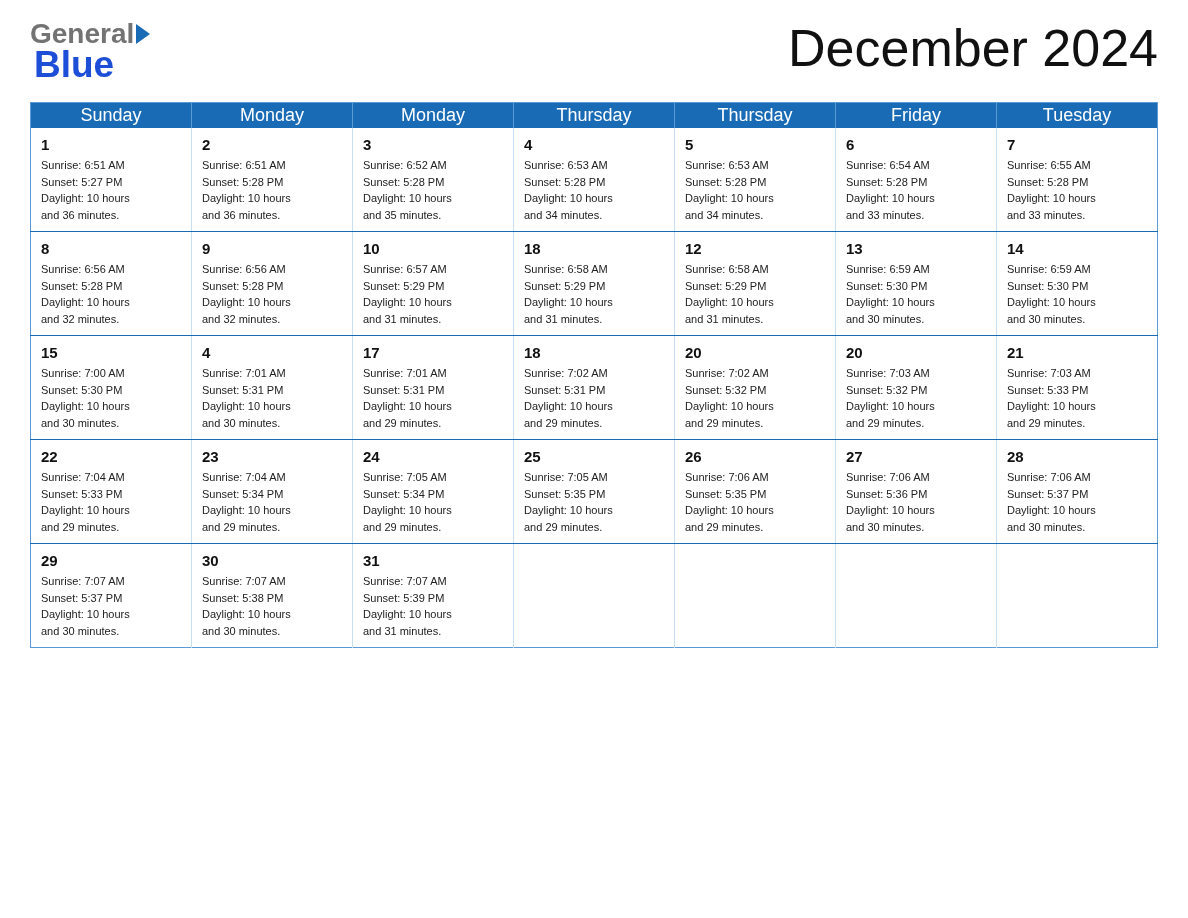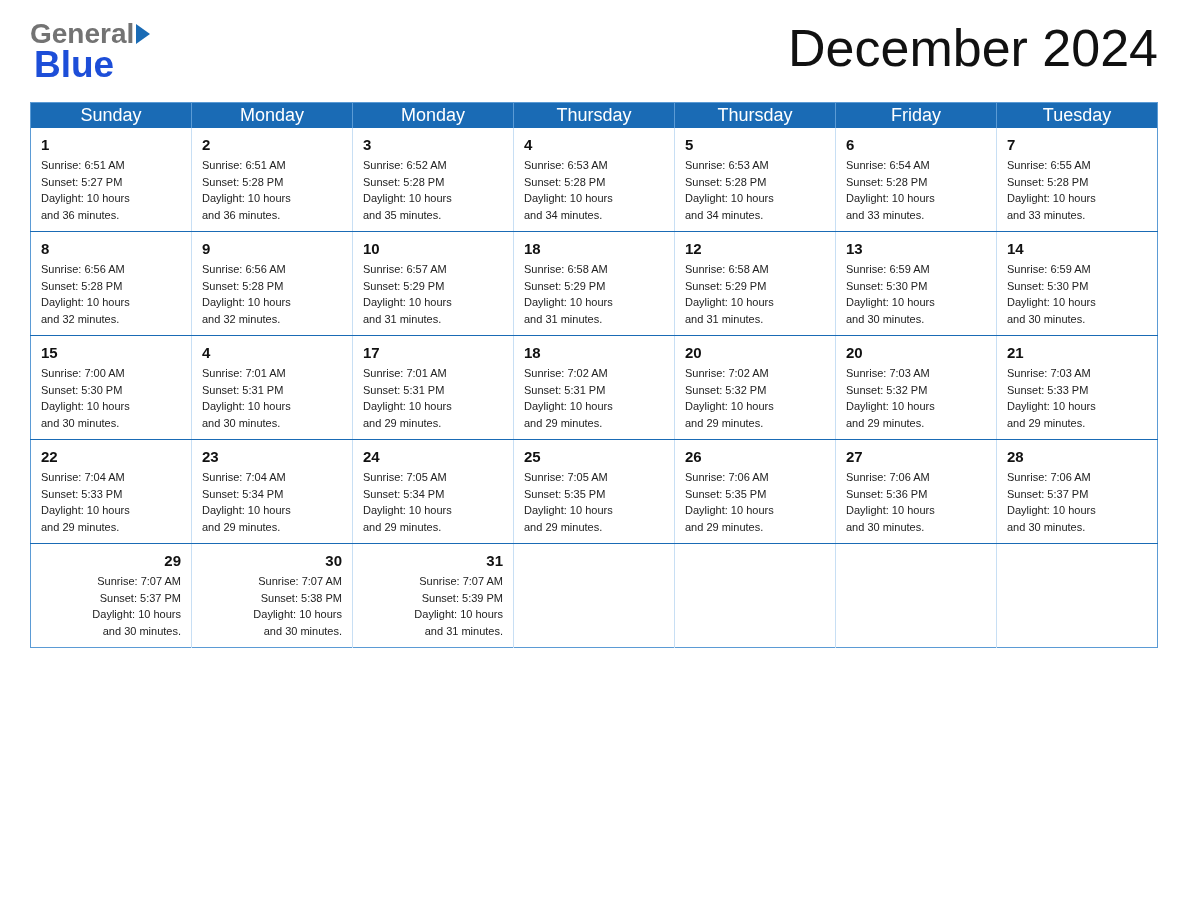--- a/index.html
+++ b/index.html
@@ -88,21 +88,20 @@
       font-size: 13px;
       color: #222;
       width: calc(100% / 7);
       min-height: 100px;
     }
     .calendar td:last-child {
       border-right: none;
     }
     .calendar tr:last-child td {
       border-bottom: none;
-      text-align: right;
     }
     .day-num {
       font-size: 15px;
       font-weight: bold;
       margin-bottom: 4px;
       color: #111;
     }
     .day-info {
       font-size: 11px;
       line-height: 1.5;

